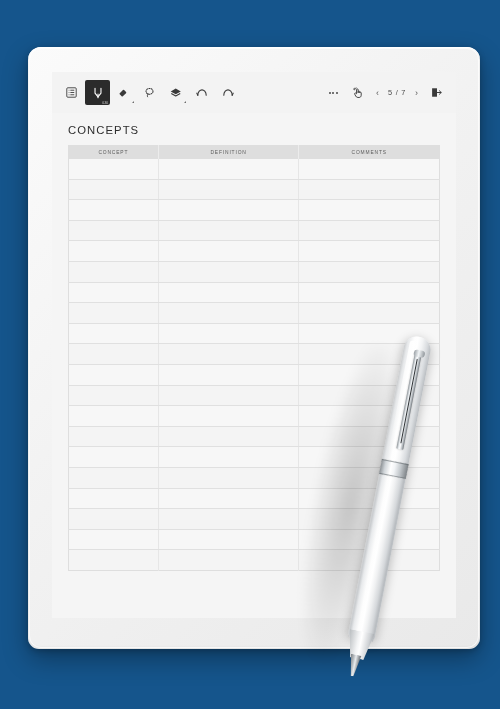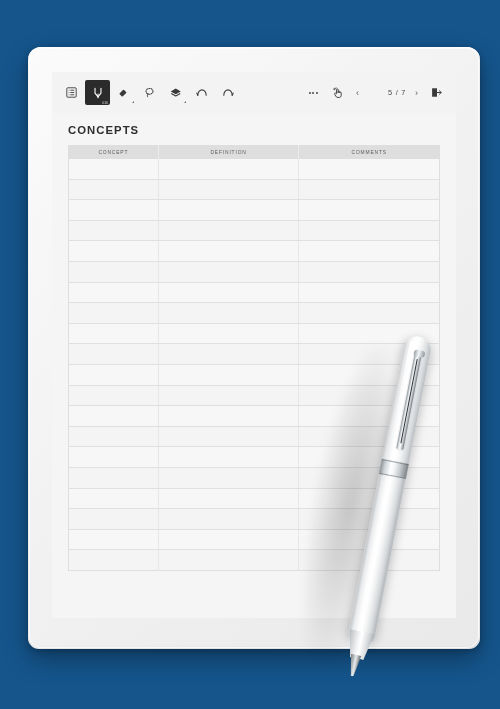--- a/index.html
+++ b/index.html
@@ -101,21 +101,20 @@
     border-bottom: 2.6px solid #6e6e6e;
   }
 
   #page-indicator {
     font-size: 7.4px;
     color: #4a4a4a;
     letter-spacing: 0.7px;
     padding: 0 3px;
     white-space: nowrap;
     font-family: "Liberation Sans", sans-serif;
-    margin-left: 20px;
   }
 
   .chev {
     width: 13px; height: 22px;
     display: flex; align-items: center; justify-content: center;
     cursor: pointer;
     font-size: 9px;
     color: #5a5a5a;
   }
 
@@ -139,21 +138,21 @@
     width: 100%;
     bottom: 0;
     background: #f5f5f5;
     padding: 0 16px;
   }
 
   #page-title {
     font-size: 11.3px;
     letter-spacing: 1.05px;
     color: #2e2e2e;
-    font-weight: 700;
+    font-weight: 400;
     padding-top: 11px;
     padding-bottom: 9px;
     font-family: "Liberation Sans", sans-serif;
   }
 
   
   #concepts-table {
     width: 100%;
     border-collapse: collapse;
     table-layout: fixed;

